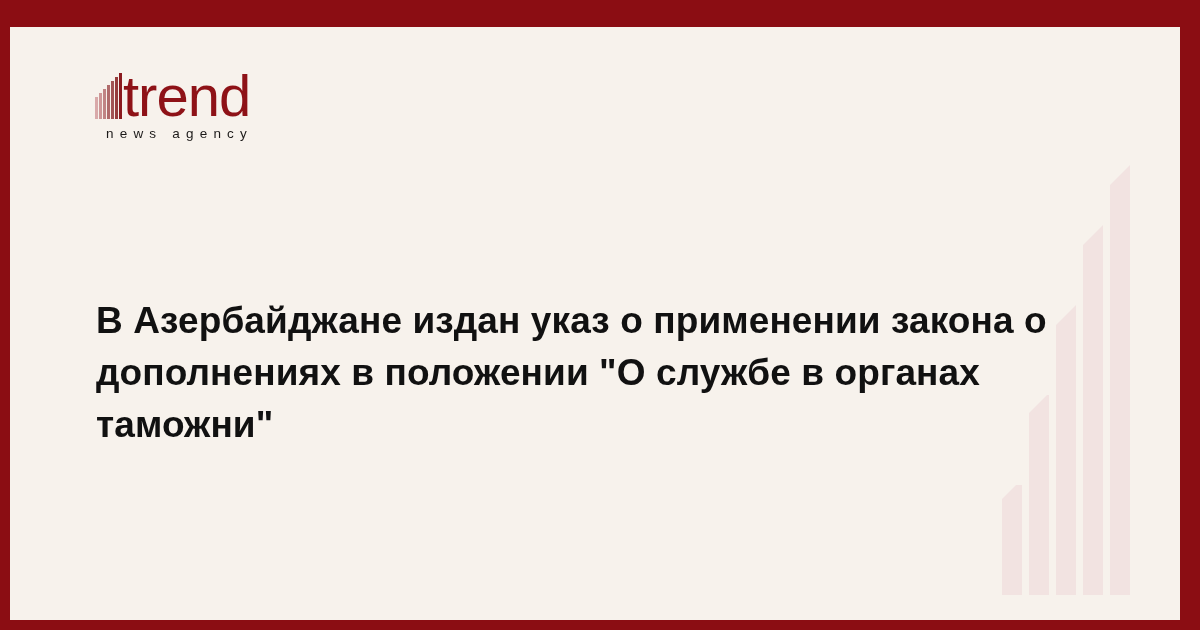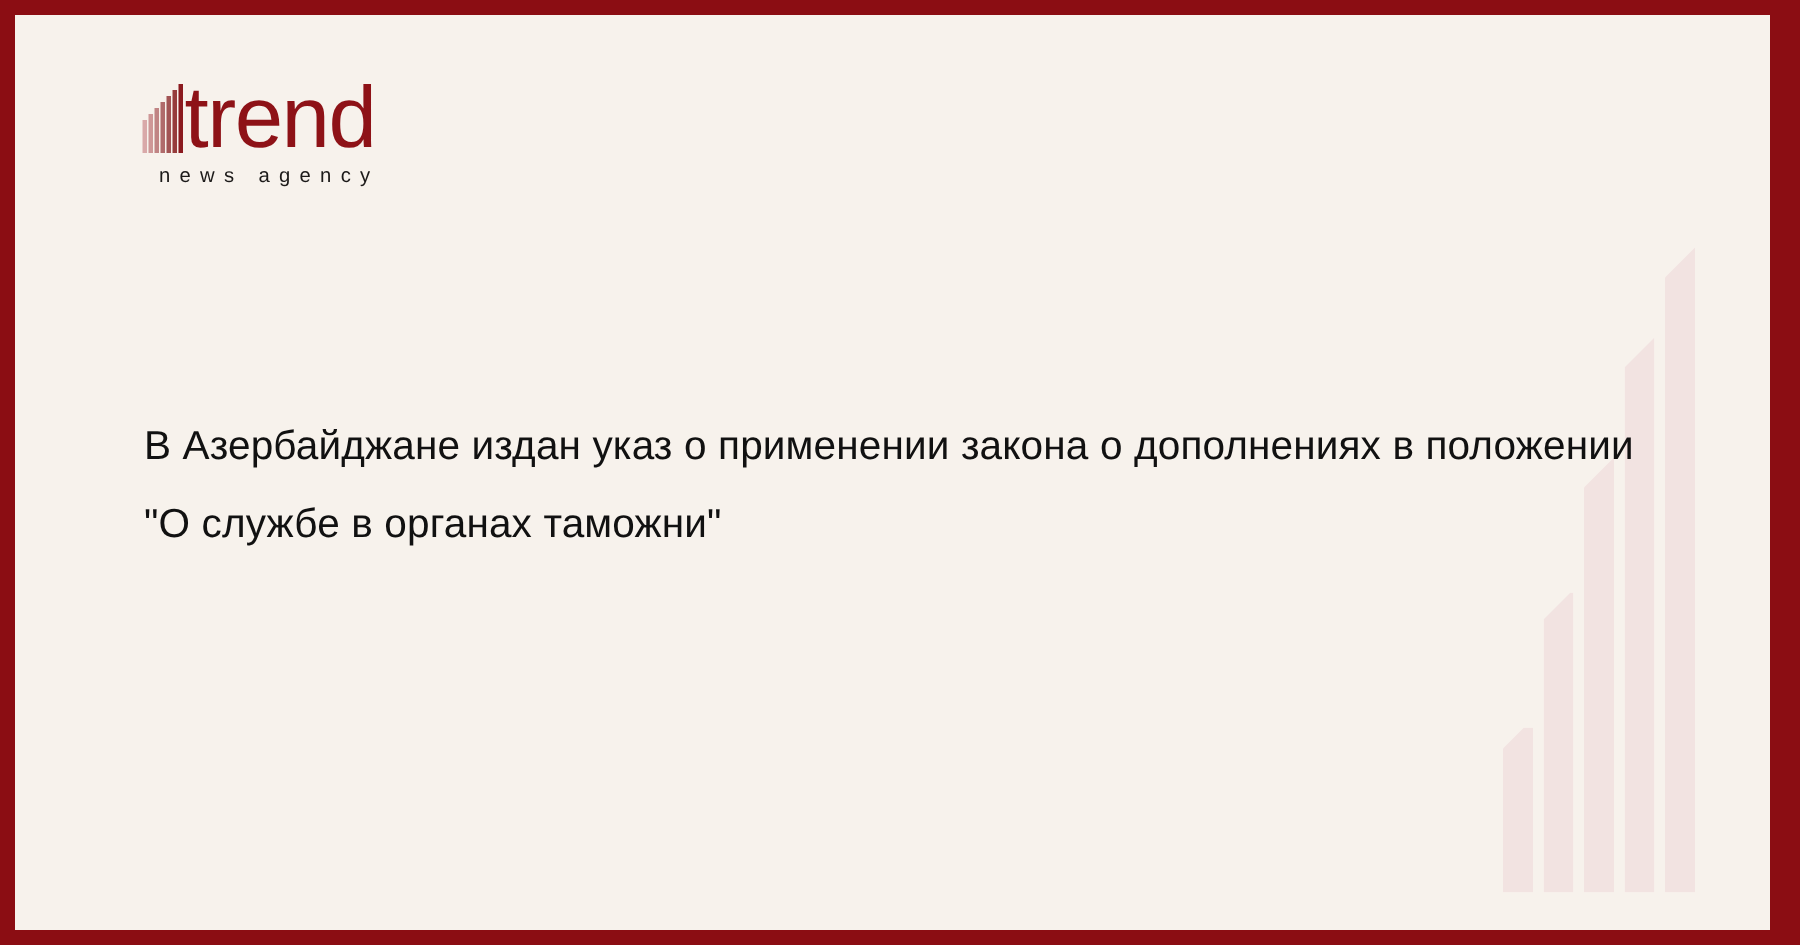--- a/index.html
+++ b/index.html
@@ -13,21 +13,21 @@
     font-family: "Liberation Sans", sans-serif;
     background: #8B0D13;
   }
 
   .card {
     position: relative;
     box-sizing: border-box;
     width: 1200px;
     height: 630px;
     background: #8B0D13;
-    padding: 10px 20px 10px 10px;
+    padding: 27px 20px 10px 10px;
   }
 
   .canvas {
     position: relative;
     width: 100%;
     height: 100%;
     background: #F7F2EC;
     overflow: hidden;
   }
 
@@ -103,23 +103,23 @@
     letter-spacing: 6.2px;
   }
 
   
   .headline {
     position: absolute;
     left: 86px;
     top: 243px;
     width: 1000px;
     font-family: "Liberation Sans", sans-serif;
-    font-size: 27px;
+    font-size: 37px;
     line-height: 52px;
-    font-weight: 400;
+    font-weight: 700;
     color: #111111;
     letter-spacing: 0.1px;
   }
 </style>
 </head>
 <body>
 
 <div class="card">
   <div class="canvas">
 

